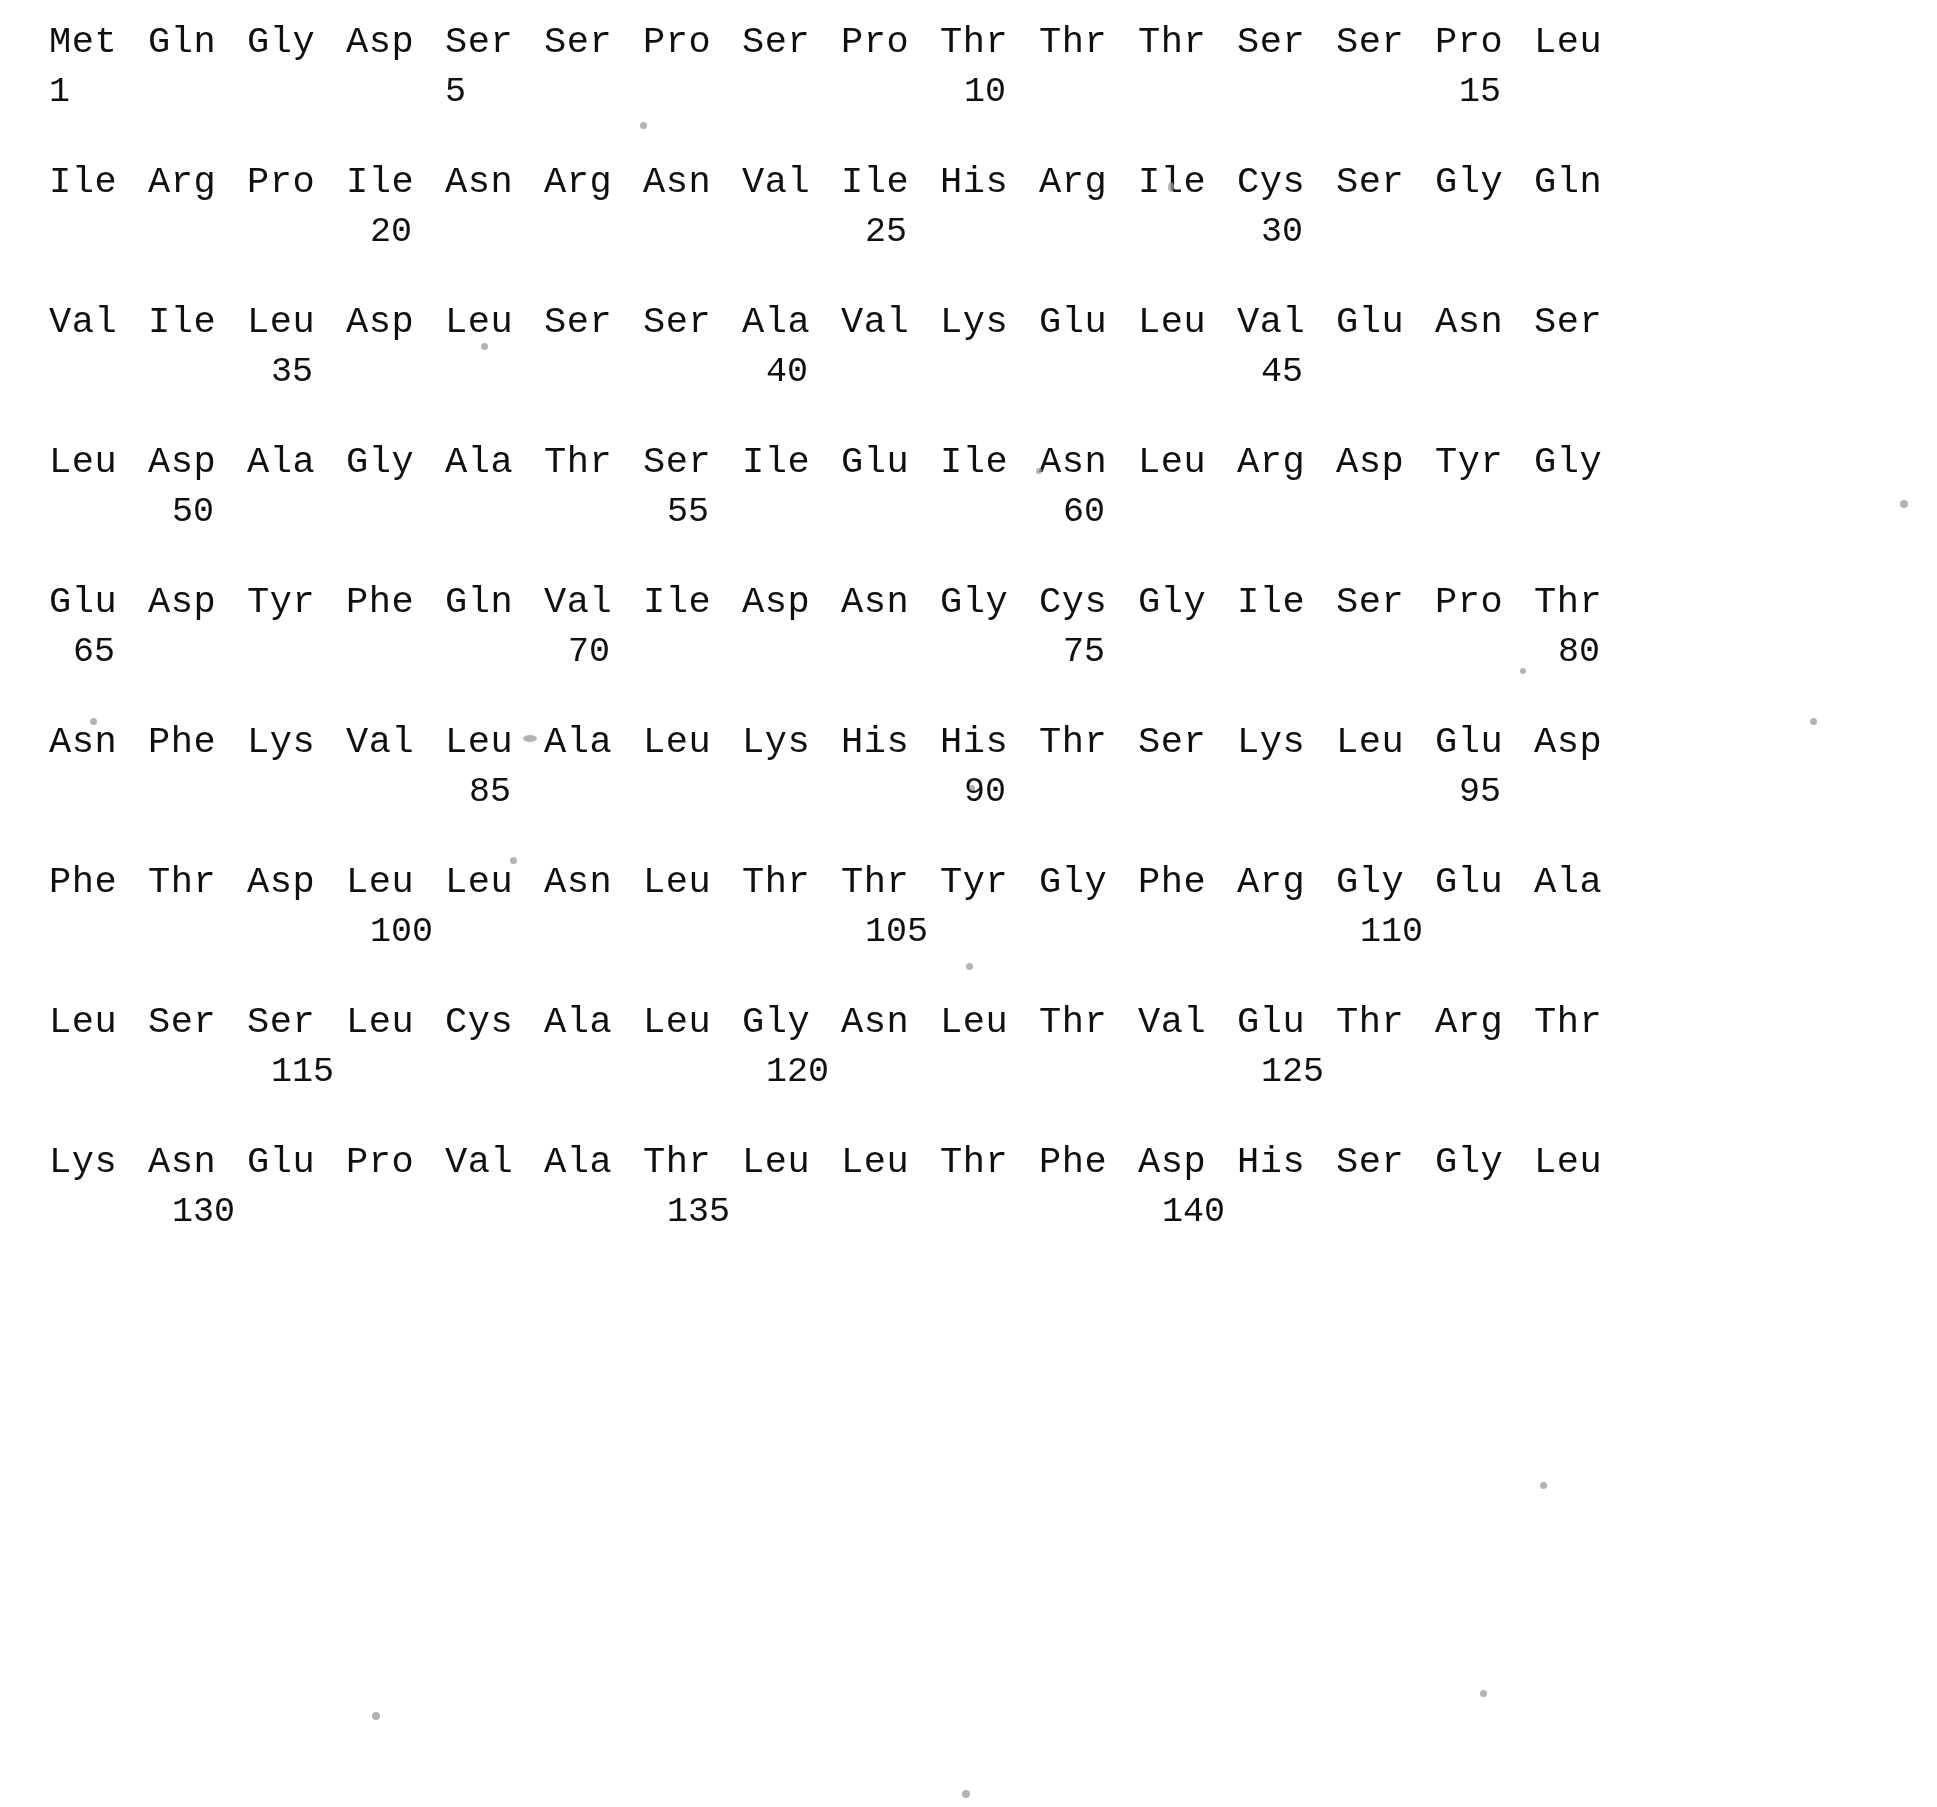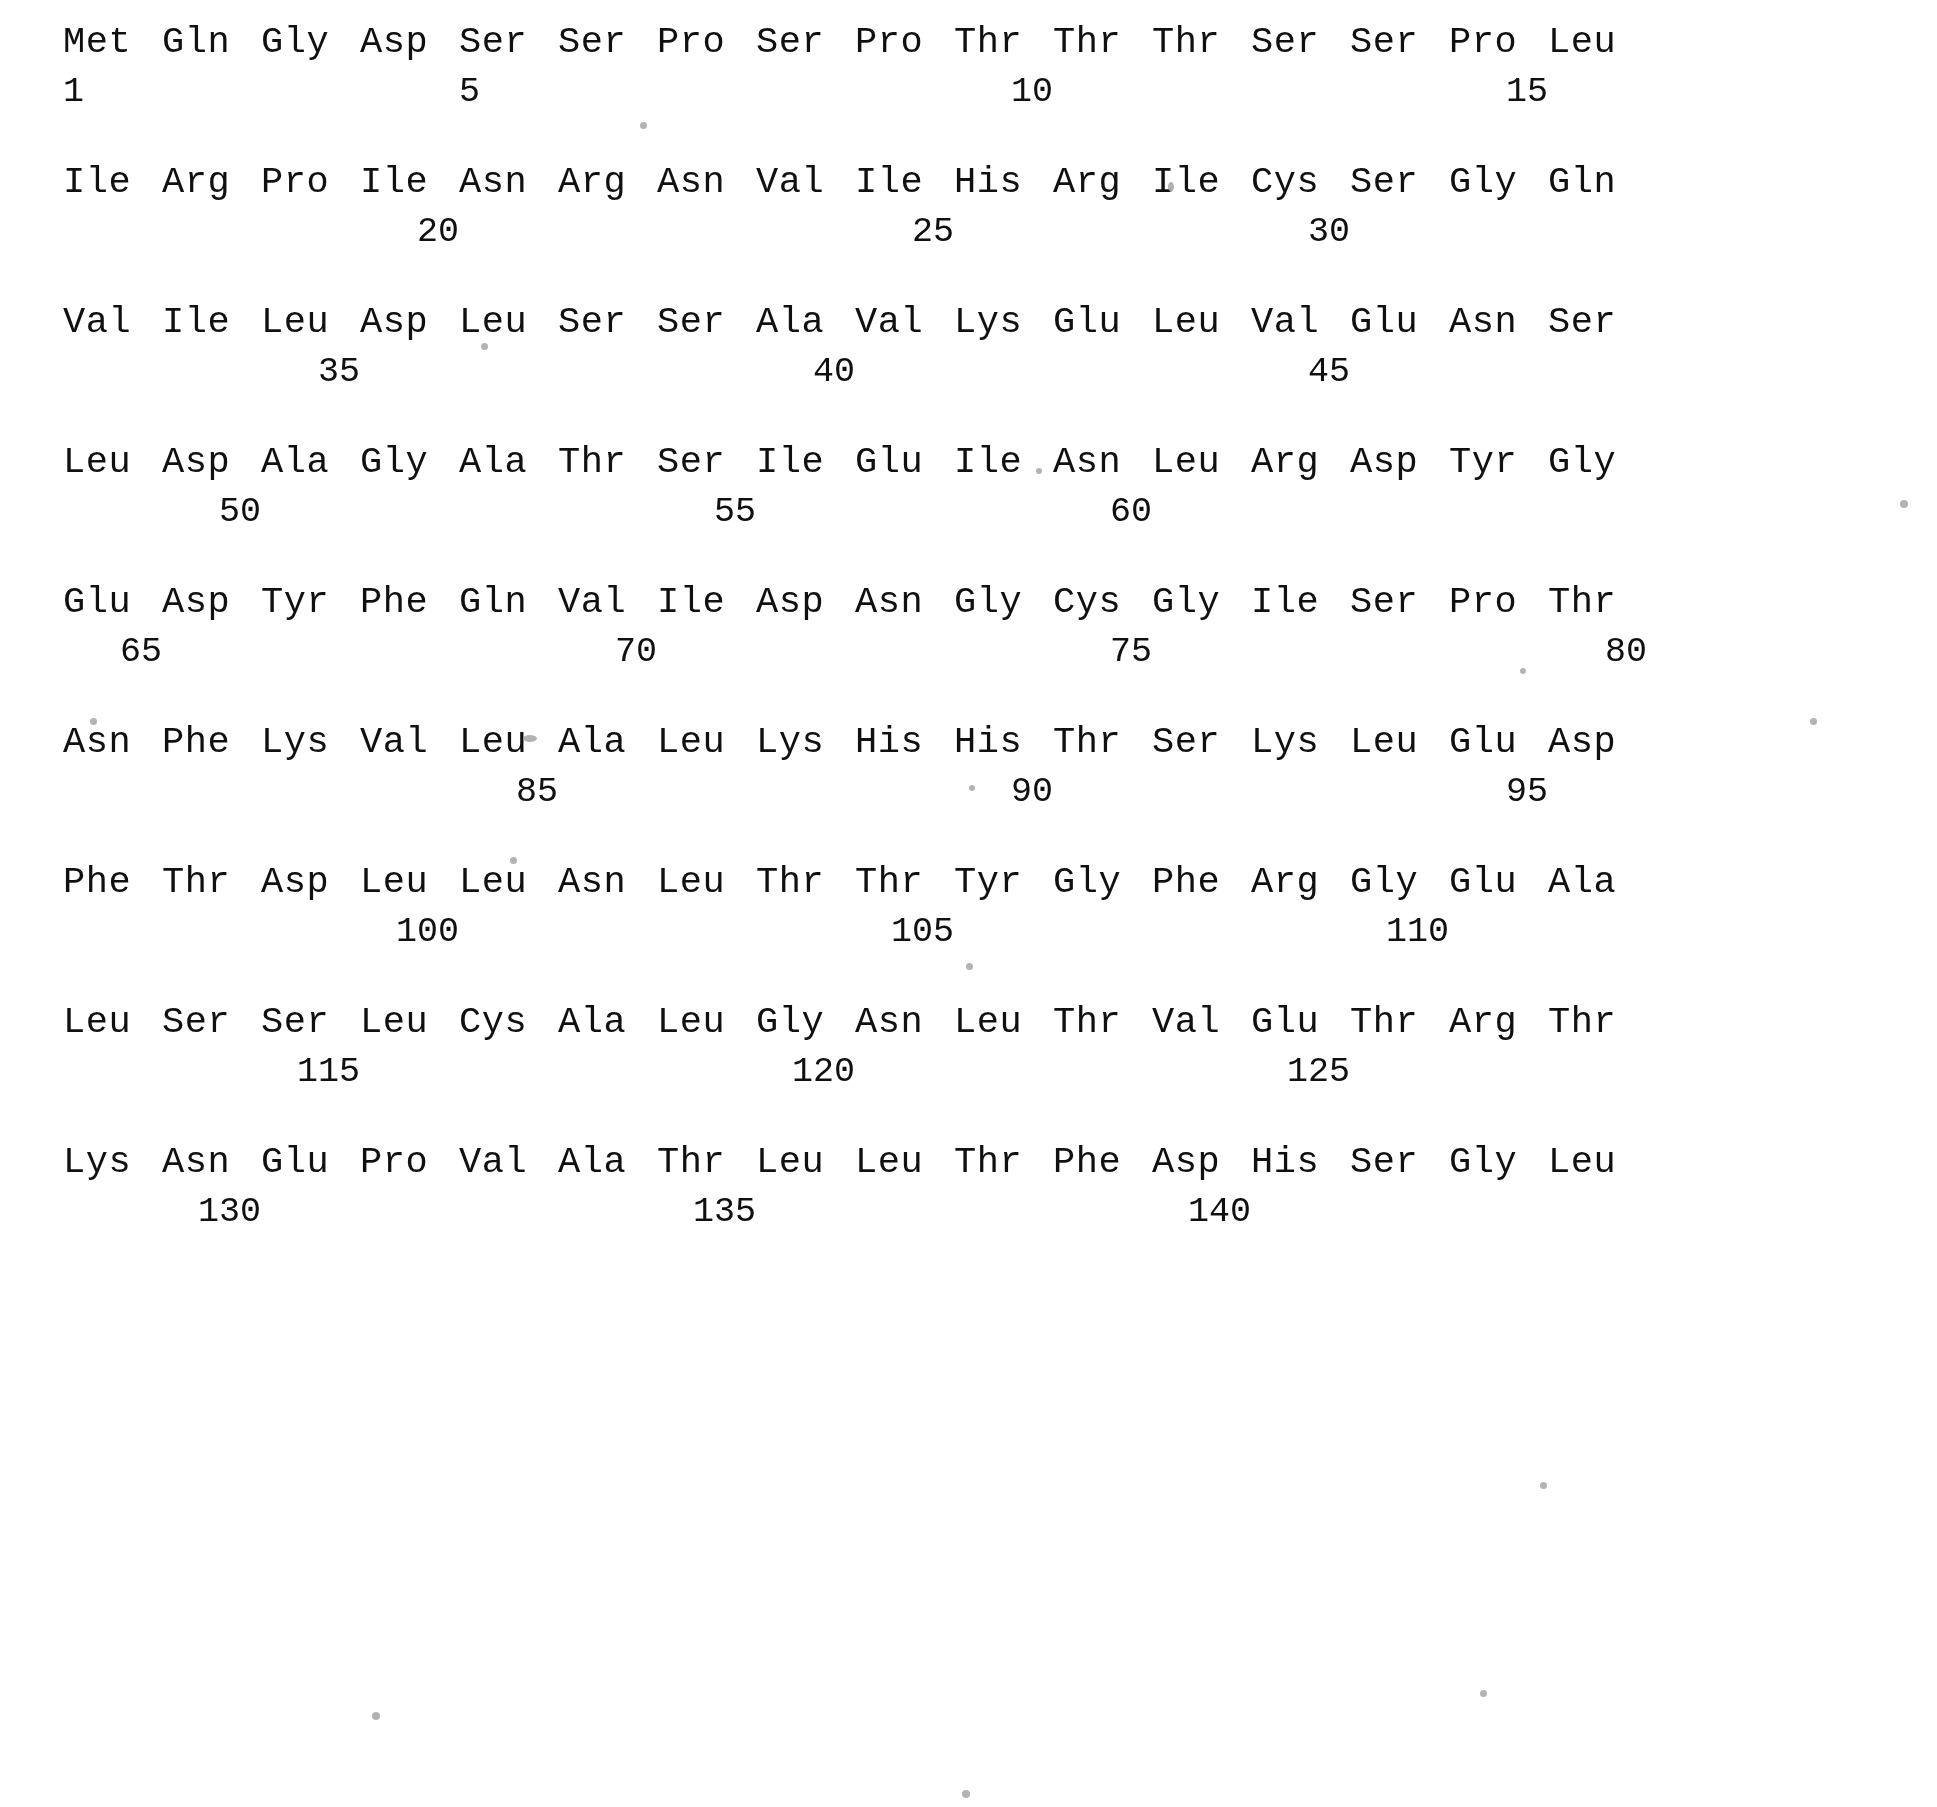--- a/index.html
+++ b/index.html
@@ -10,21 +10,21 @@
   body {
     width: 1937px;
     height: 1807px;
     position: relative;
     font-family: "Liberation Mono", "DejaVu Sans Mono", monospace;
     color: #101010;
     overflow: hidden;
   }
   #sequence {
     position: absolute;
-    left: 63px;
+    left: 49px;
     top: 18px;
   }
   .seq-block {
     margin-bottom: 40px;
   }
   .residue-row {
     display: flex;
     font-size: 37px;
     line-height: 48px;
     letter-spacing: 0.5px;
@@ -41,21 +41,20 @@
     flex: 0 0 99px;
   }
   .num-cell {
     width: 99px;
     flex: 0 0 99px;
     text-align: left;
   }
   .num-cell.indent {
     padding-left: 24px;
     box-sizing: border-box;
-    text-align: right;
   }
   
   .speck {
     position: absolute;
     background: #9a9a9a;
     border-radius: 50%;
     opacity: 0.75;
   }
 </style>
 </head>

